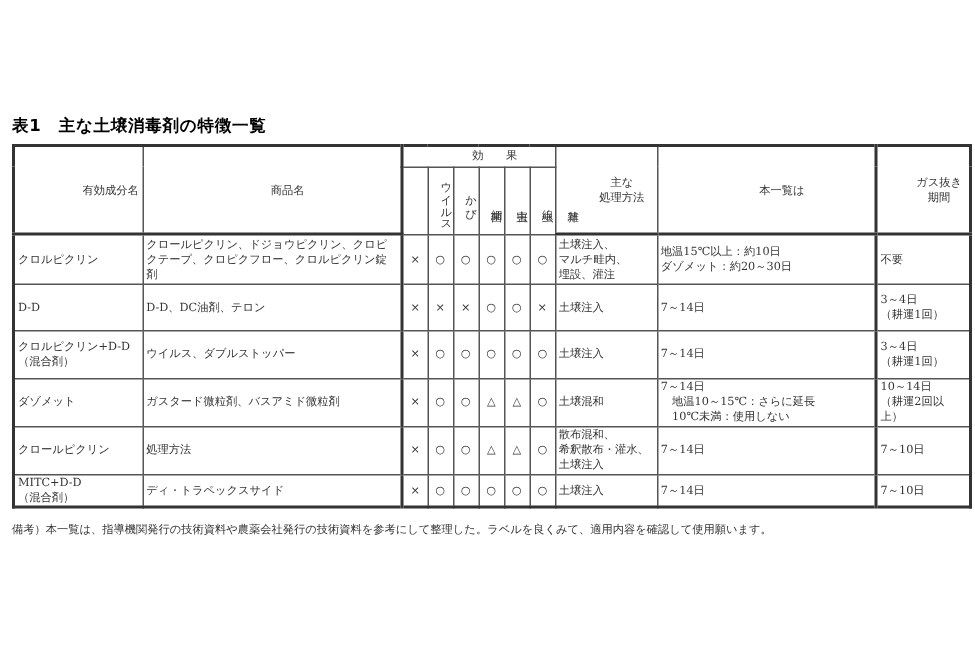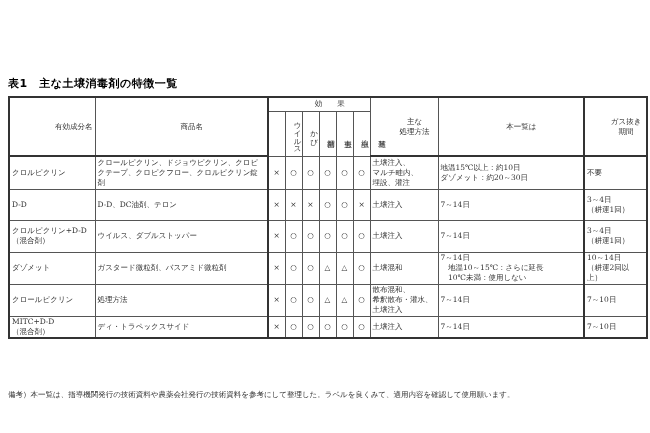--- a/index.html
+++ b/index.html
@@ -10,21 +10,21 @@
   table.main { position: absolute; left: 8px; top: 96px; width: 638px; border-collapse: collapse;
                border: 2px solid #333; table-layout: fixed; }
   table.main td, table.main th { border: 1px solid #555; font-size: 7.5px; line-height: 10px;
                font-weight: normal; padding: 0 2px; vertical-align: middle; color: #333; }
   table.main th { text-align: center; padding-left: 23px; }
   .hdr-row td, .hdr-row th { border-bottom: 2px solid #333; }
   .vert { writing-mode: vertical-rl; text-orientation: upright; margin: 0 auto; letter-spacing: 0; font-size: 7.5px; }
   .sym { text-align: center; padding: 0; color: #555; font-size: 9px; }
   .dbl-l { border-left: 2px solid #333 !important; }
   .dbl-r { border-right: 2px solid #333 !important; }
-  .note { position: absolute; left: 8px; top: 348px; font-size: 7.5px; white-space: nowrap; color: #333; margin-top: 42px; }
+  .note { position: absolute; left: 8px; top: 348px; font-size: 7.5px; white-space: nowrap; color: #333; }
   .multi { white-space: pre-line; }
 </style>
 </head>
 <body>
 
 <div class="title">表1　主な土壌消毒剤の特徴一覧</div>
 
 <table class="main">
   <colgroup>
     <col style="width:86px">

